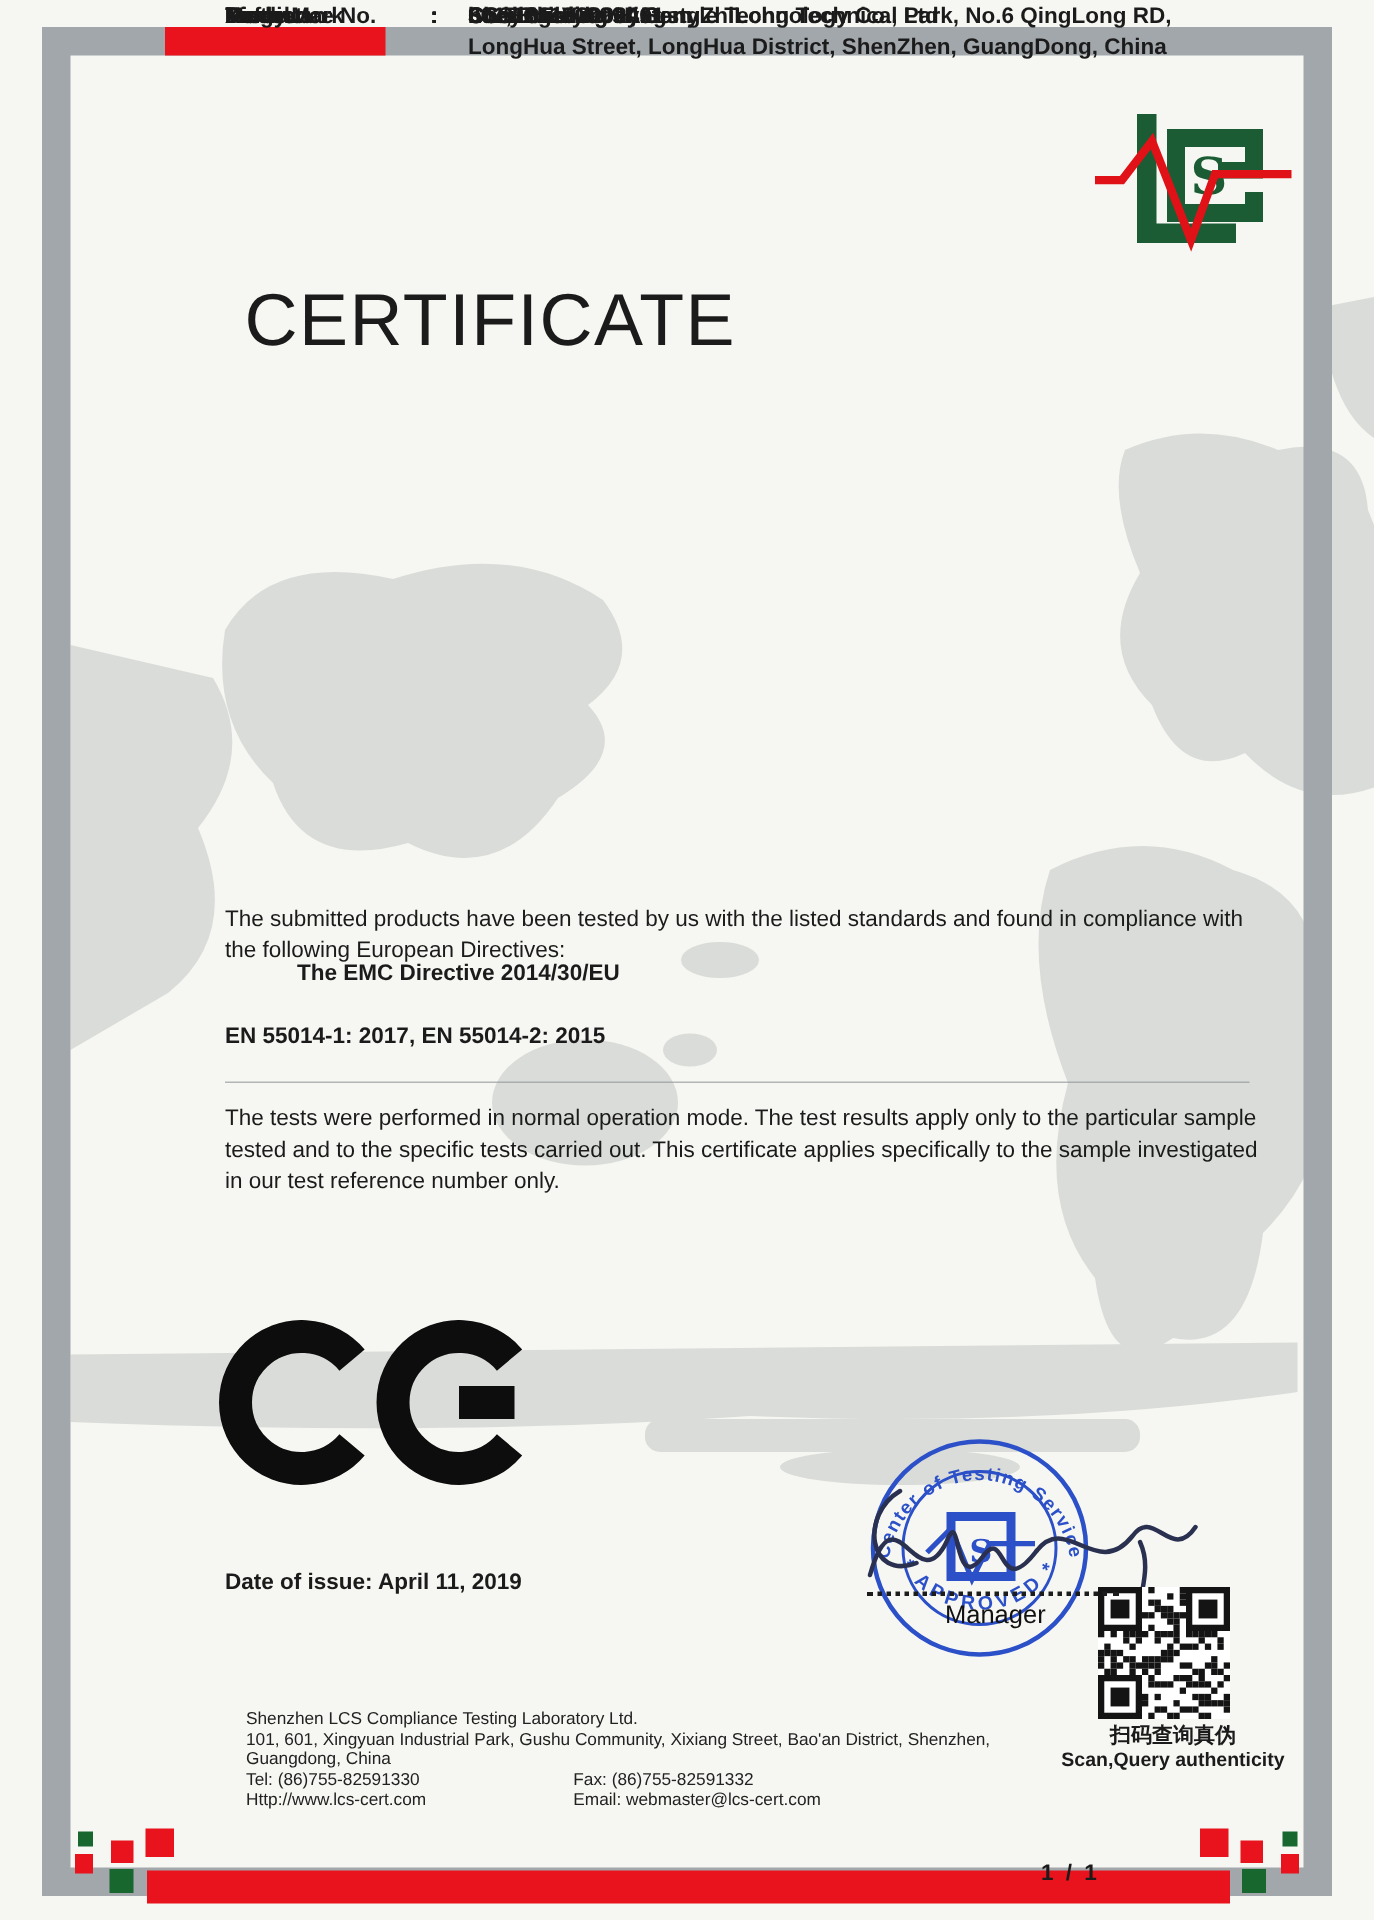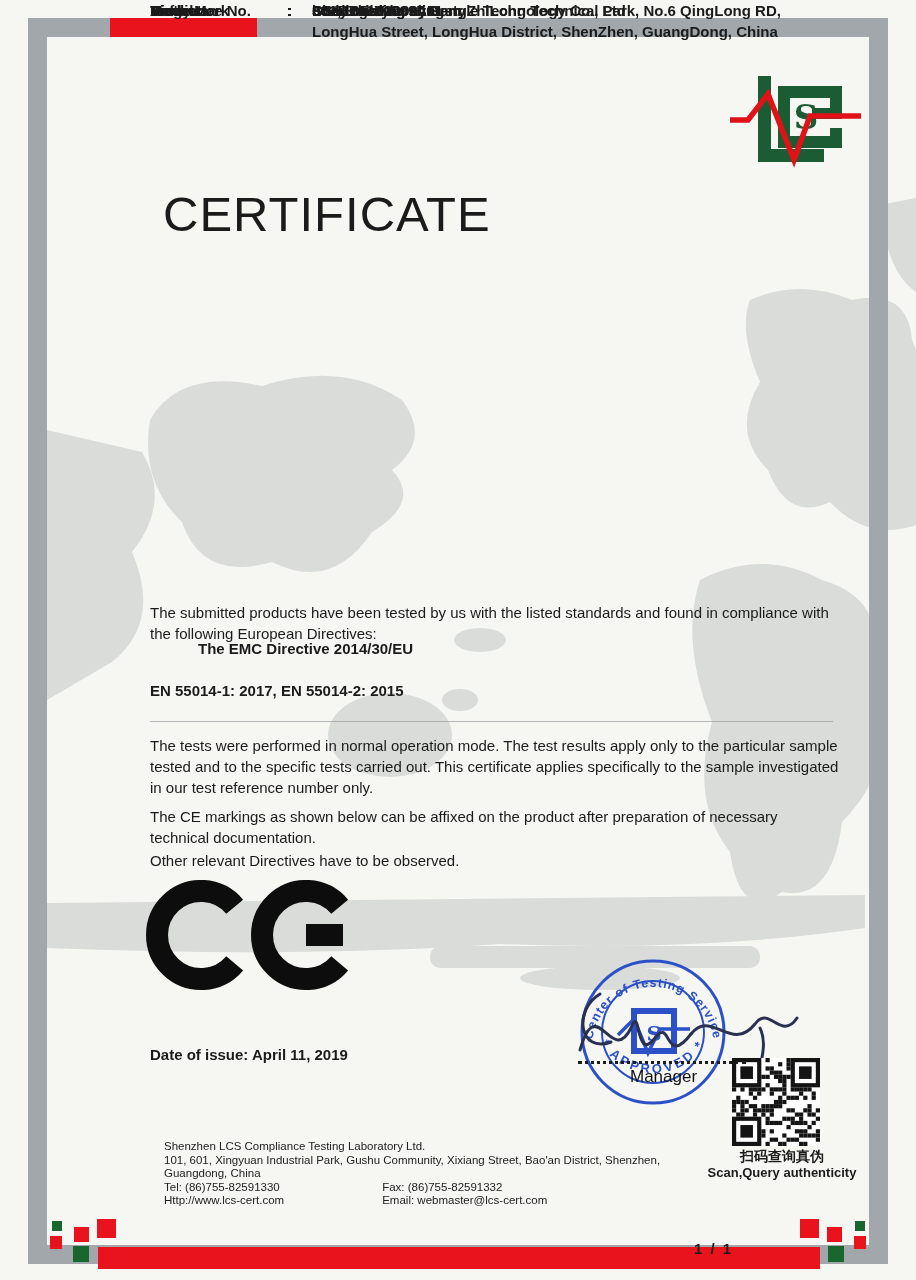--- a/index.html
+++ b/index.html
@@ -162,22 +162,20 @@
     <span class="f-label">Model</span>
     <span class="f-colon">:</span>
     <span class="f-value">CS-BCE-V3002401</span>
   </div>
 
   <div class="para p-intro">The submitted products have been tested by us with the listed standards and found in compliance with the following European Directives:</div>
   <div class="para p-directive">The EMC Directive 2014/30/EU</div>
   <div class="para p-standards">EN 55014-1: 2017, EN 55014-2: 2015</div>
   <div class="divider"></div>
   <div class="para p-tests">The tests were performed in normal operation mode. The test results apply only to the particular sample tested and to the specific tests carried out. This certificate applies specifically to the sample investigated in our test reference number only.</div>
-  <div class="para p-ce">The CE markings as shown below can be affixed on the product after preparation of necessary technical documentation.</div>
-  <div class="para p-other">Other relevant Directives have to be observed.</div>
 
   <svg class="ce" width="215" height="112" viewBox="0 0 215 112">
     <g fill="none" stroke="#0d0d0d" stroke-width="22">
       <path d="M 88.7 26.7 A 44 44 0 1 0 88.7 83.3"></path>
       <path d="M 193.7 26.7 A 44 44 0 1 0 193.7 83.3"></path>
       <path d="M 160 55 L 197 55"></path>
     </g>
   </svg>
 
   <div class="date-line">Date of issue: April 11, 2019</div>

